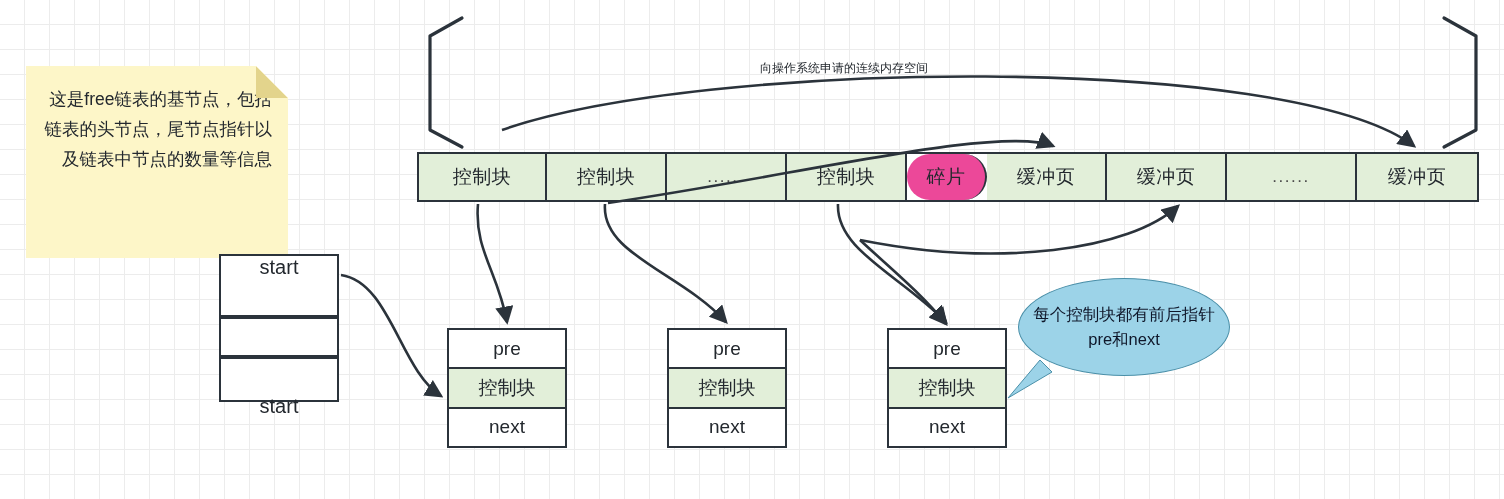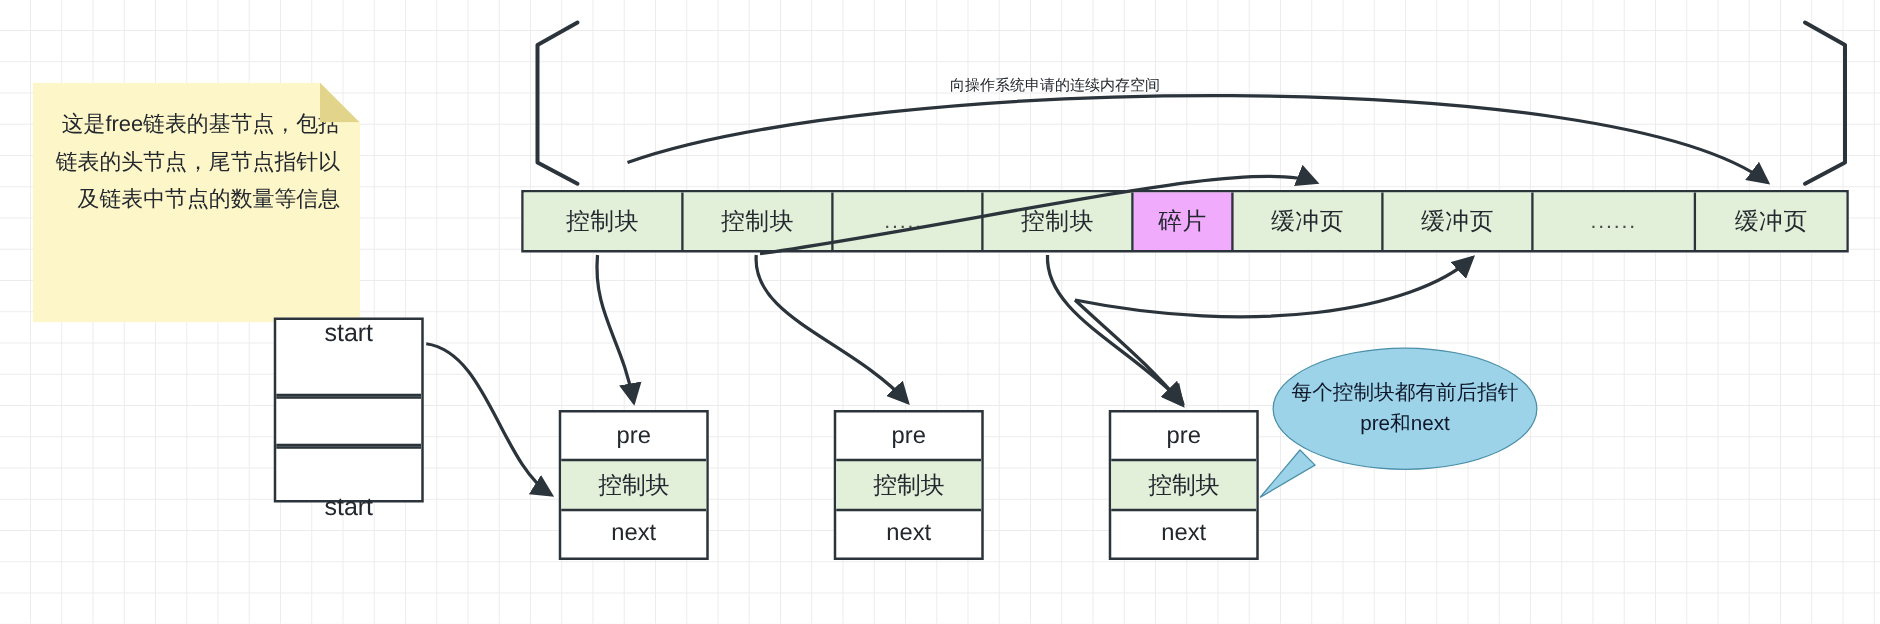--- a/index.html
+++ b/index.html
@@ -71,21 +71,21 @@
     box-sizing: border-box;
     display: flex;
     align-items: center;
     justify-content: center;
     font-size: 19px;
     letter-spacing: 0.5px;
     color: #23282e;
     background: #e2efd9;
   }
   .mem-cell:last-child { border-right: none; }
-  .mem-cell.frag { background: #f0abfc; }
+  .mem-cell.frag { background: #ec4899; border-radius: 23px; }
   .mem-cell.ellip { font-size: 17px; letter-spacing: 1.5px; color: #4a4a4a; }
 
   
   .base-node {
     position: absolute;
     left: 219px;
     top: 254px;
     width: 120px;
     height: 148px;
     border: 2px solid #2b333b;

